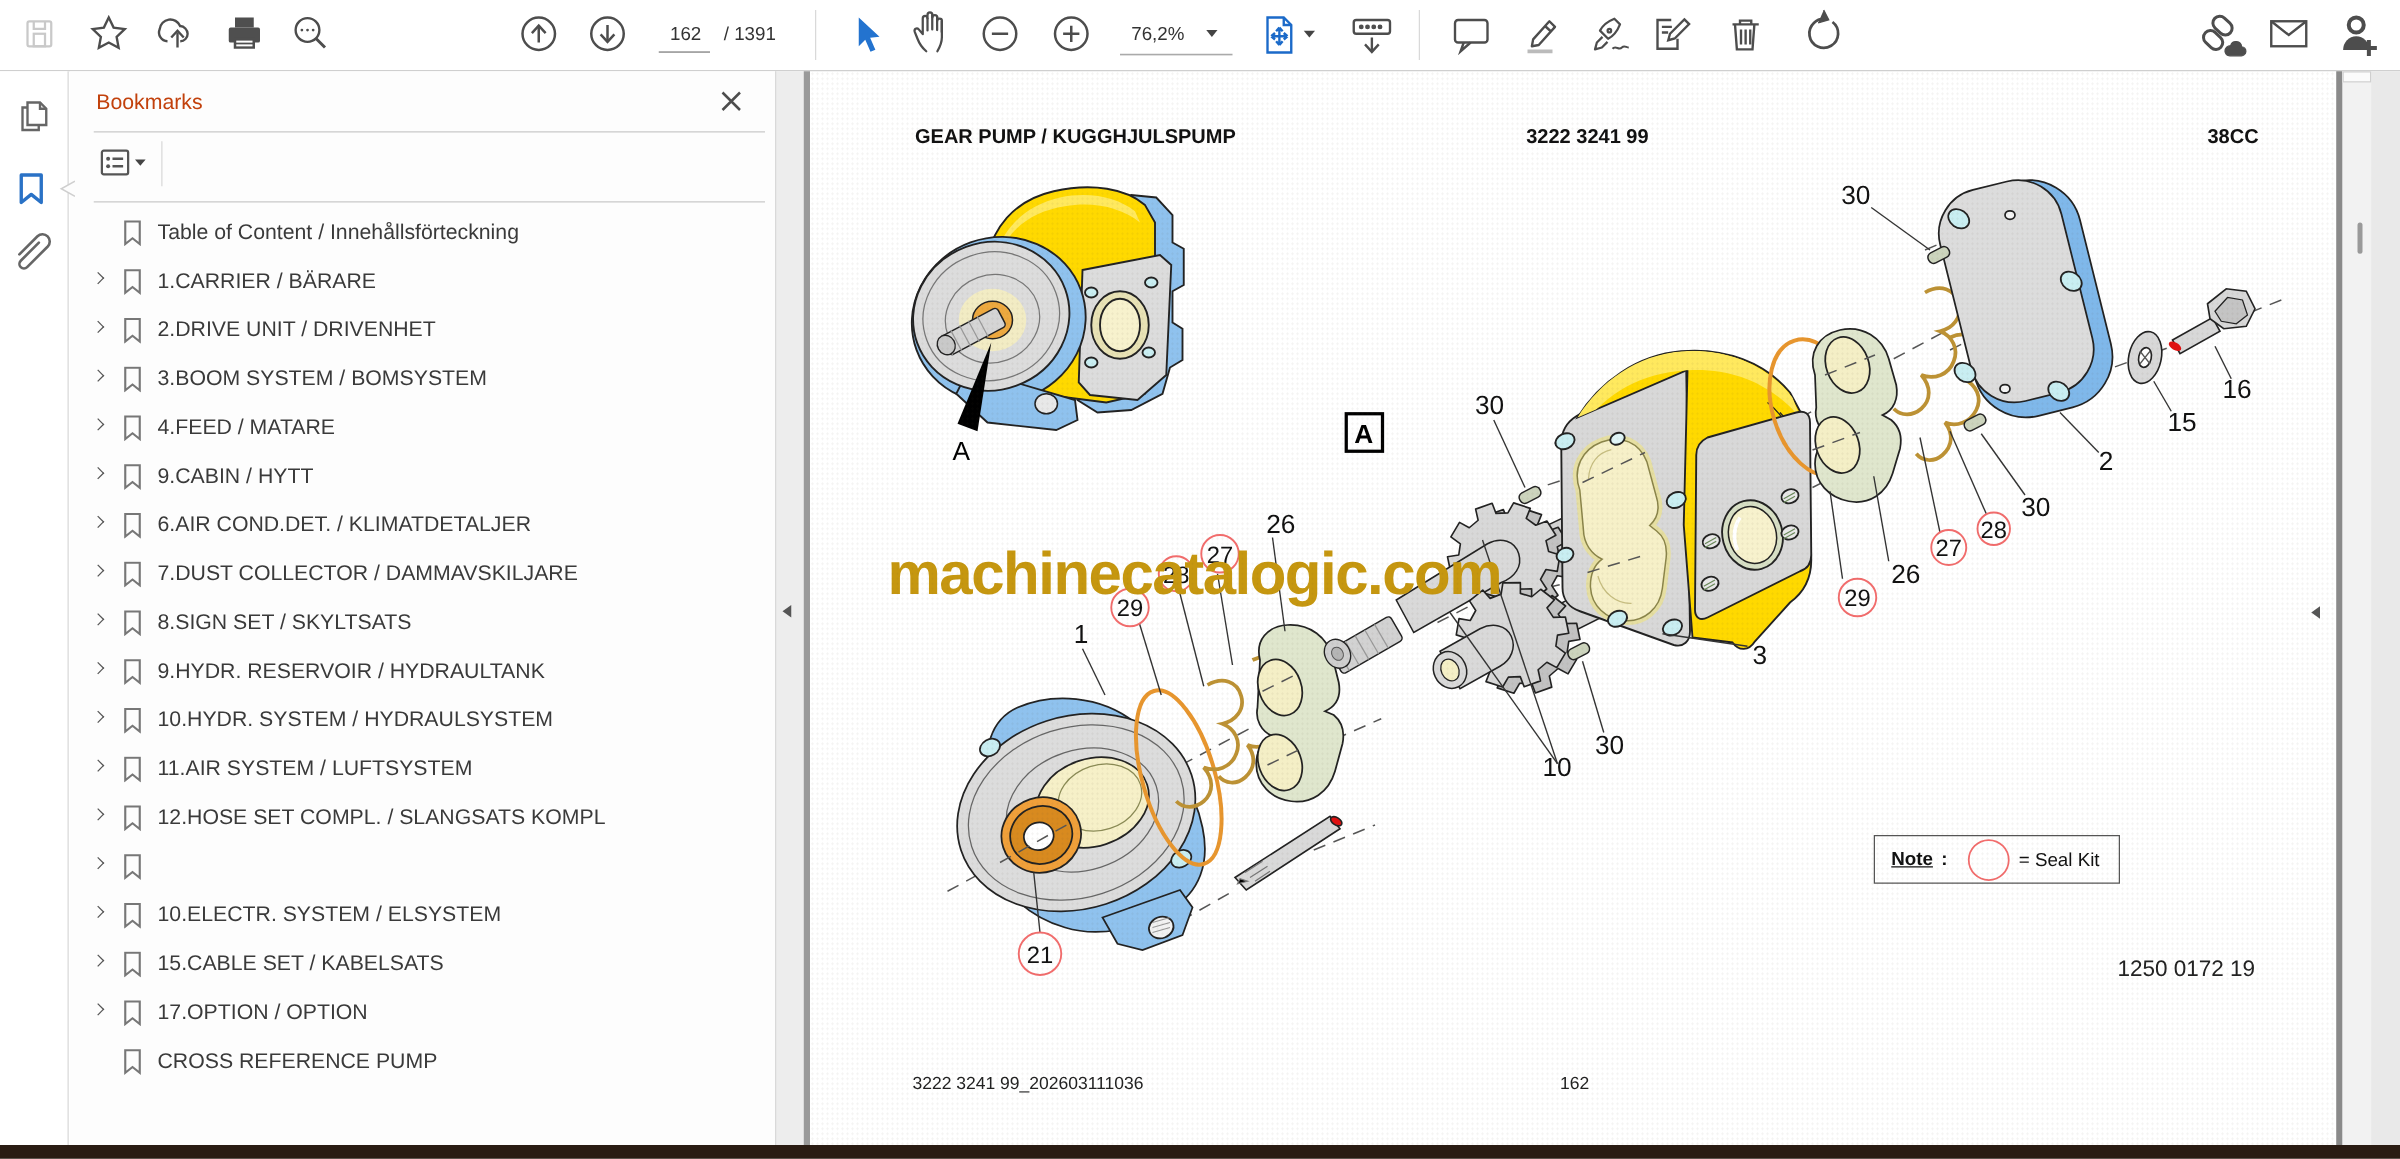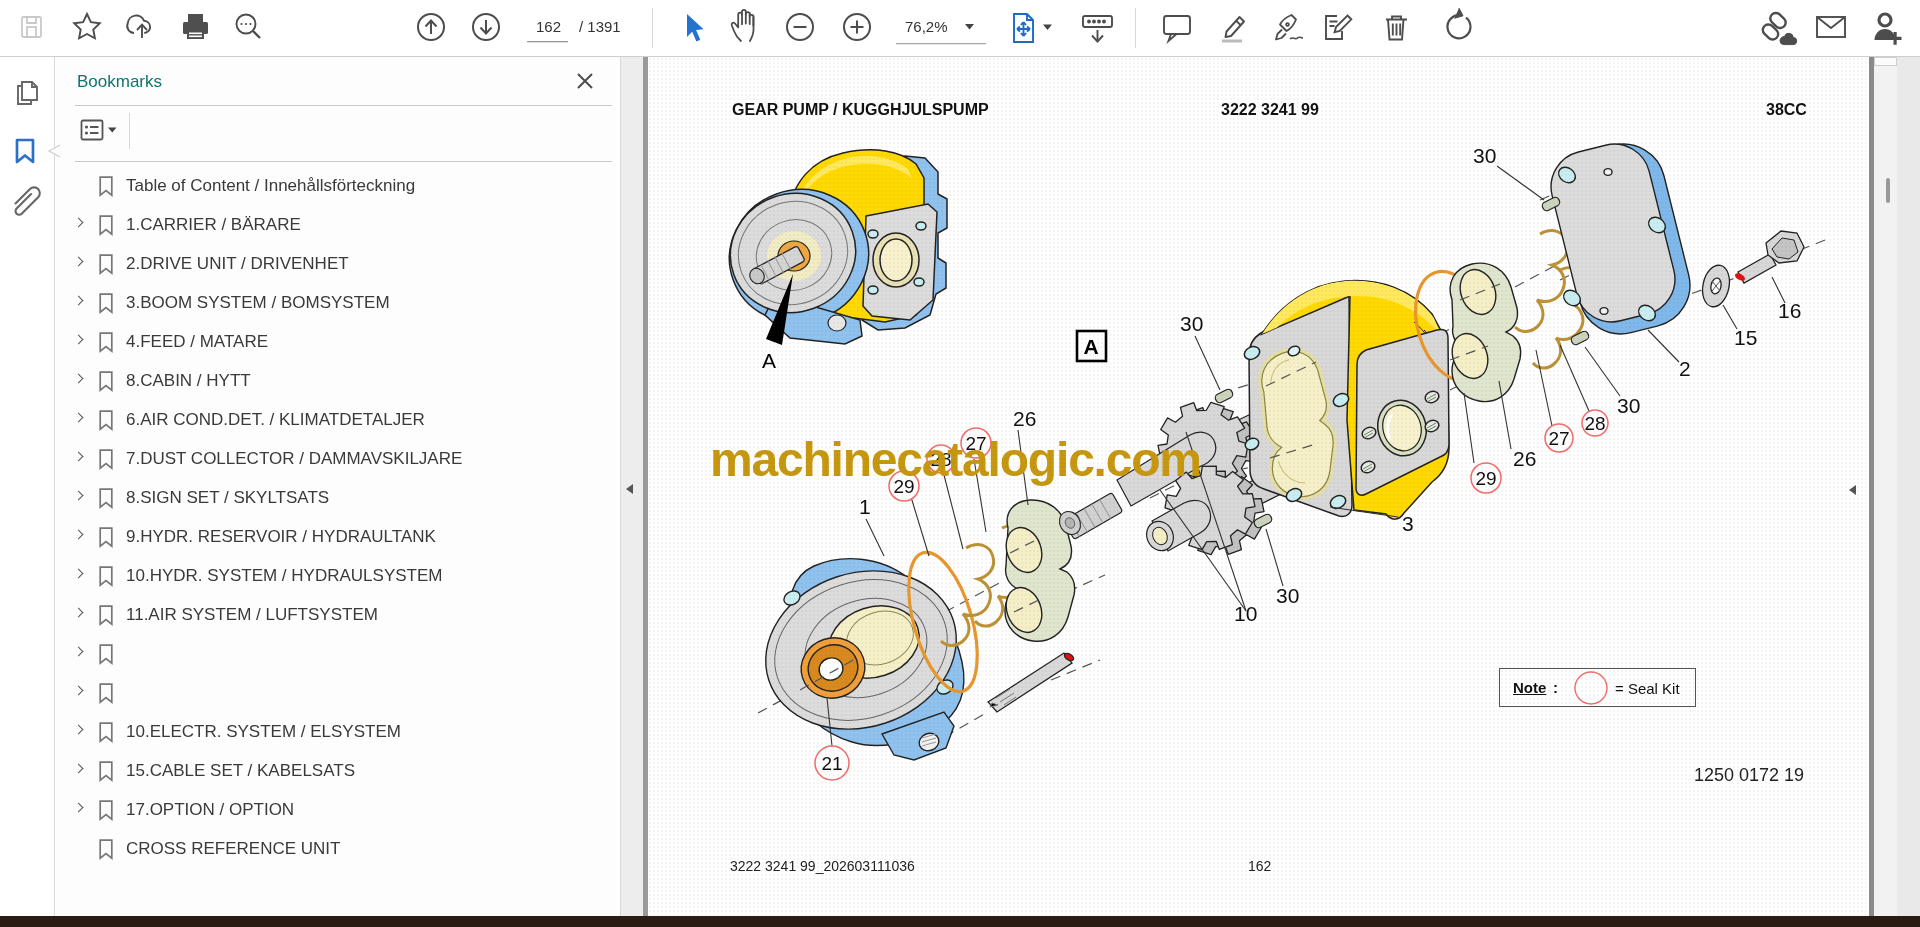--- a/index.html
+++ b/index.html
@@ -29,21 +29,21 @@
   #rtrack .edge { position:absolute; left:0; top:0; width:5px; height:859px; background:#8a8a8a; }
   #rtrack .inner { position:absolute; left:5px; top:0; width:23px; height:859px; background:#f2f2f2; }
   #rtrack .thumb { position:absolute; left:17px; top:121px; width:4px; height:25px;
     background:#9a9a9a; border-radius:2px; }
   #rtrack .topbtn { position:absolute; left:5px; top:0px; width:23px; height:9px; background:#fbfbfb; border:1px solid #cfcfcf;}
   .collarrow { position:absolute; width:0; height:0; border-top:5px solid transparent;
     border-bottom:5px solid transparent; border-right:7px solid #555; }
   #bottomstrip { position:absolute; left:0; top:916px; width:1920px; height:11px;
     background:#2a1c13; }
   
-  #pTitle { position:absolute; left:77px; top:72px; font-size:17px; color:#0f766e; }
+  #pTitle { position:absolute; left:77px; top:72px; font-size:17px; color:#c2410c; }
   .hline { position:absolute; height:1px; background:#c9c9c9; }
   #bmlist { position:absolute; left:56px; top:168px; width:564px; }
   .bmrow { position:absolute; left:0; height:39px; width:456px; }
   .chev { position:absolute; left:19px; top:12px; width:7px; height:7px;
     border-right:1.6px solid #555; border-top:1.6px solid #555;
     transform:rotate(45deg); }
   .bmtext { position:absolute; left:70px; top:8px; font-size:17px; color:#3a3a3a; white-space:nowrap; }
   .bmico { position:absolute; left:42px; top:8px; }
 </style>
 </head>
@@ -495,21 +495,21 @@
       <div class="bmico"><svg width="16" height="21" viewBox="0 0 16 21">
           <path d="M2.2 1.2 H13.8 V19.2 L8 14.6 L2.2 19.2 Z" fill="none" stroke="#777" stroke-width="1.7"></path>
         </svg></div>
       <div class="bmtext">4.FEED / MATARE</div>
     </div>
 <div class="bmrow" style="top:195px">
       <div class="chev"></div>
       <div class="bmico"><svg width="16" height="21" viewBox="0 0 16 21">
           <path d="M2.2 1.2 H13.8 V19.2 L8 14.6 L2.2 19.2 Z" fill="none" stroke="#777" stroke-width="1.7"></path>
         </svg></div>
-      <div class="bmtext">8.CABIN / HYTT</div>
+      <div class="bmtext">9.CABIN / HYTT</div>
     </div>
 <div class="bmrow" style="top:234px">
       <div class="chev"></div>
       <div class="bmico"><svg width="16" height="21" viewBox="0 0 16 21">
           <path d="M2.2 1.2 H13.8 V19.2 L8 14.6 L2.2 19.2 Z" fill="none" stroke="#777" stroke-width="1.7"></path>
         </svg></div>
       <div class="bmtext">6.AIR COND.DET. / KLIMATDETALJER</div>
     </div>
 <div class="bmrow" style="top:273px">
       <div class="chev"></div>
@@ -544,20 +544,21 @@
       <div class="bmico"><svg width="16" height="21" viewBox="0 0 16 21">
           <path d="M2.2 1.2 H13.8 V19.2 L8 14.6 L2.2 19.2 Z" fill="none" stroke="#777" stroke-width="1.7"></path>
         </svg></div>
       <div class="bmtext">11.AIR SYSTEM / LUFTSYSTEM</div>
     </div>
 <div class="bmrow" style="top:468px">
       <div class="chev"></div>
       <div class="bmico"><svg width="16" height="21" viewBox="0 0 16 21">
           <path d="M2.2 1.2 H13.8 V19.2 L8 14.6 L2.2 19.2 Z" fill="none" stroke="#777" stroke-width="1.7"></path>
         </svg></div>
+      <div class="bmtext">12.HOSE SET COMPL. / SLANGSATS KOMPL</div>
     </div>
 <div class="bmrow" style="top:507px">
       <div class="chev"></div>
       <div class="bmico"><svg width="16" height="21" viewBox="0 0 16 21">
           <path d="M2.2 1.2 H13.8 V19.2 L8 14.6 L2.2 19.2 Z" fill="none" stroke="#777" stroke-width="1.7"></path>
         </svg></div>
     </div>
 <div class="bmrow" style="top:546px">
       <div class="chev"></div>
       <div class="bmico"><svg width="16" height="21" viewBox="0 0 16 21">
@@ -576,15 +577,15 @@
       <div class="chev"></div>
       <div class="bmico"><svg width="16" height="21" viewBox="0 0 16 21">
           <path d="M2.2 1.2 H13.8 V19.2 L8 14.6 L2.2 19.2 Z" fill="none" stroke="#777" stroke-width="1.7"></path>
         </svg></div>
       <div class="bmtext">17.OPTION / OPTION</div>
     </div>
 <div class="bmrow" style="top:663px">
       <div class="bmico"><svg width="16" height="21" viewBox="0 0 16 21">
           <path d="M2.2 1.2 H13.8 V19.2 L8 14.6 L2.2 19.2 Z" fill="none" stroke="#777" stroke-width="1.7"></path>
         </svg></div>
-      <div class="bmtext">CROSS REFERENCE UNIT</div>
+      <div class="bmtext">CROSS REFERENCE PUMP</div>
     </div>
 </div>
 
 </body></html>

